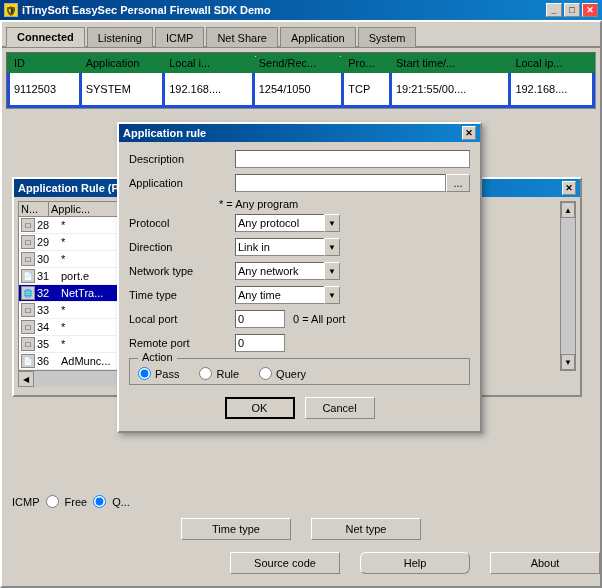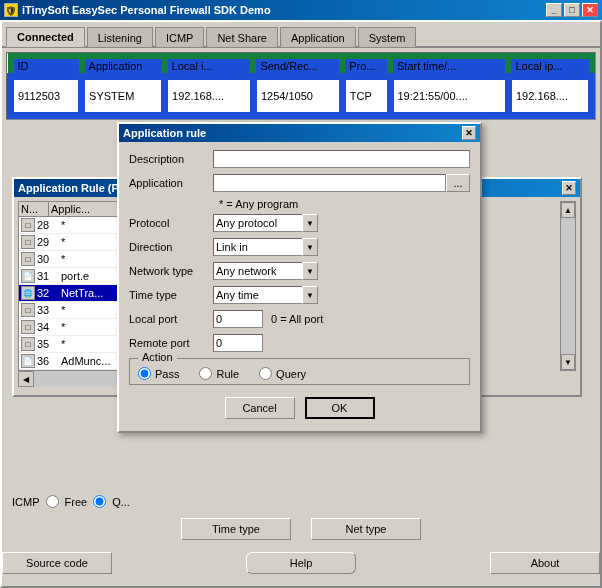--- a/index.html
+++ b/index.html
@@ -105,28 +105,28 @@
     }
 
     
     .data-table {
       width: 100%;
       border-collapse: collapse;
       font-size: 11px;
       background: white;
     }
     .data-table th {
-      background: #1d4ed8;
-      border: 6px solid #15803d;
+      background: #15803d;
+      border: 3px solid #15803d;
       padding: 1px 4px;
       text-align: left;
       font-weight: normal;
     }
     .data-table td {
-      border: 7px solid #1d4ed8;
+      border: 3px solid #1d4ed8;
       padding: 10px 4px;
       overflow: hidden;
       white-space: nowrap;
     }
     .data-table tr:not(.selected) td {
       background: white;
     }
 
     
     .app-rule-window {
@@ -192,21 +192,21 @@
     }
     .dialog-body {
       padding: 8px 10px;
     }
     .dialog-row {
       display: flex;
       align-items: center;
       margin-bottom: 6px;
     }
     .dialog-label {
-      width: 84px;
+      width: 106px;
       font-size: 11px;
       text-align: left;
     }
     .dialog-input {
       flex: 1;
       height: 18px;
       border: 1px solid #888;
       border-top-color: #666;
       border-left-color: #666;
       background: white;
@@ -717,38 +717,38 @@
             <span>Rule</span>
           </div>
           <div class="radio-option">
             <input type="radio" name="actionGroup" style="">
             <span>Query</span>
           </div>
         </div>
       </div>
 
       <div class="dialog-buttons">
+        <button class="win-btn default-btn">OK</button>
         <button class="win-btn">Cancel</button>
-        <button class="win-btn default-btn">OK</button>
       </div>
     </div>
   </div>
 
   <div style="position:absolute;bottom:78px;left:10px;display:flex;align-items:center;gap:6px;font-size:11px;">
     <span>ICMP</span>
     <input type="radio" name="icmpOption" style="">
     <span>Free</span>
     <input type="radio" name="icmpOption" checked="" style="">
     <span>Q...</span>
   </div>
 
   <div style="position:absolute;bottom:46px;left:0;right:0;display:flex;justify-content:center;gap:20px;">
     <button class="win-btn" style="min-width:110px;">Time type</button>
     <button class="win-btn" style="min-width:110px;">Net type</button>
   </div>
 
-  <div style="position:absolute;bottom:12px;left:0;right:0;display:flex;justify-content:space-between;">
+  <div style="position:absolute;bottom:12px;left:0;right:0;display:flex;justify-content:flex-end;gap:20px;">
     <button class="win-btn" style="min-width:110px;">Source code</button>
     <button class="win-btn" style="min-width:110px;border-radius:6px;">Help</button>
     <button class="win-btn" style="min-width:110px;">About</button>
   </div>
 
 </div>
 
 </body></html>

